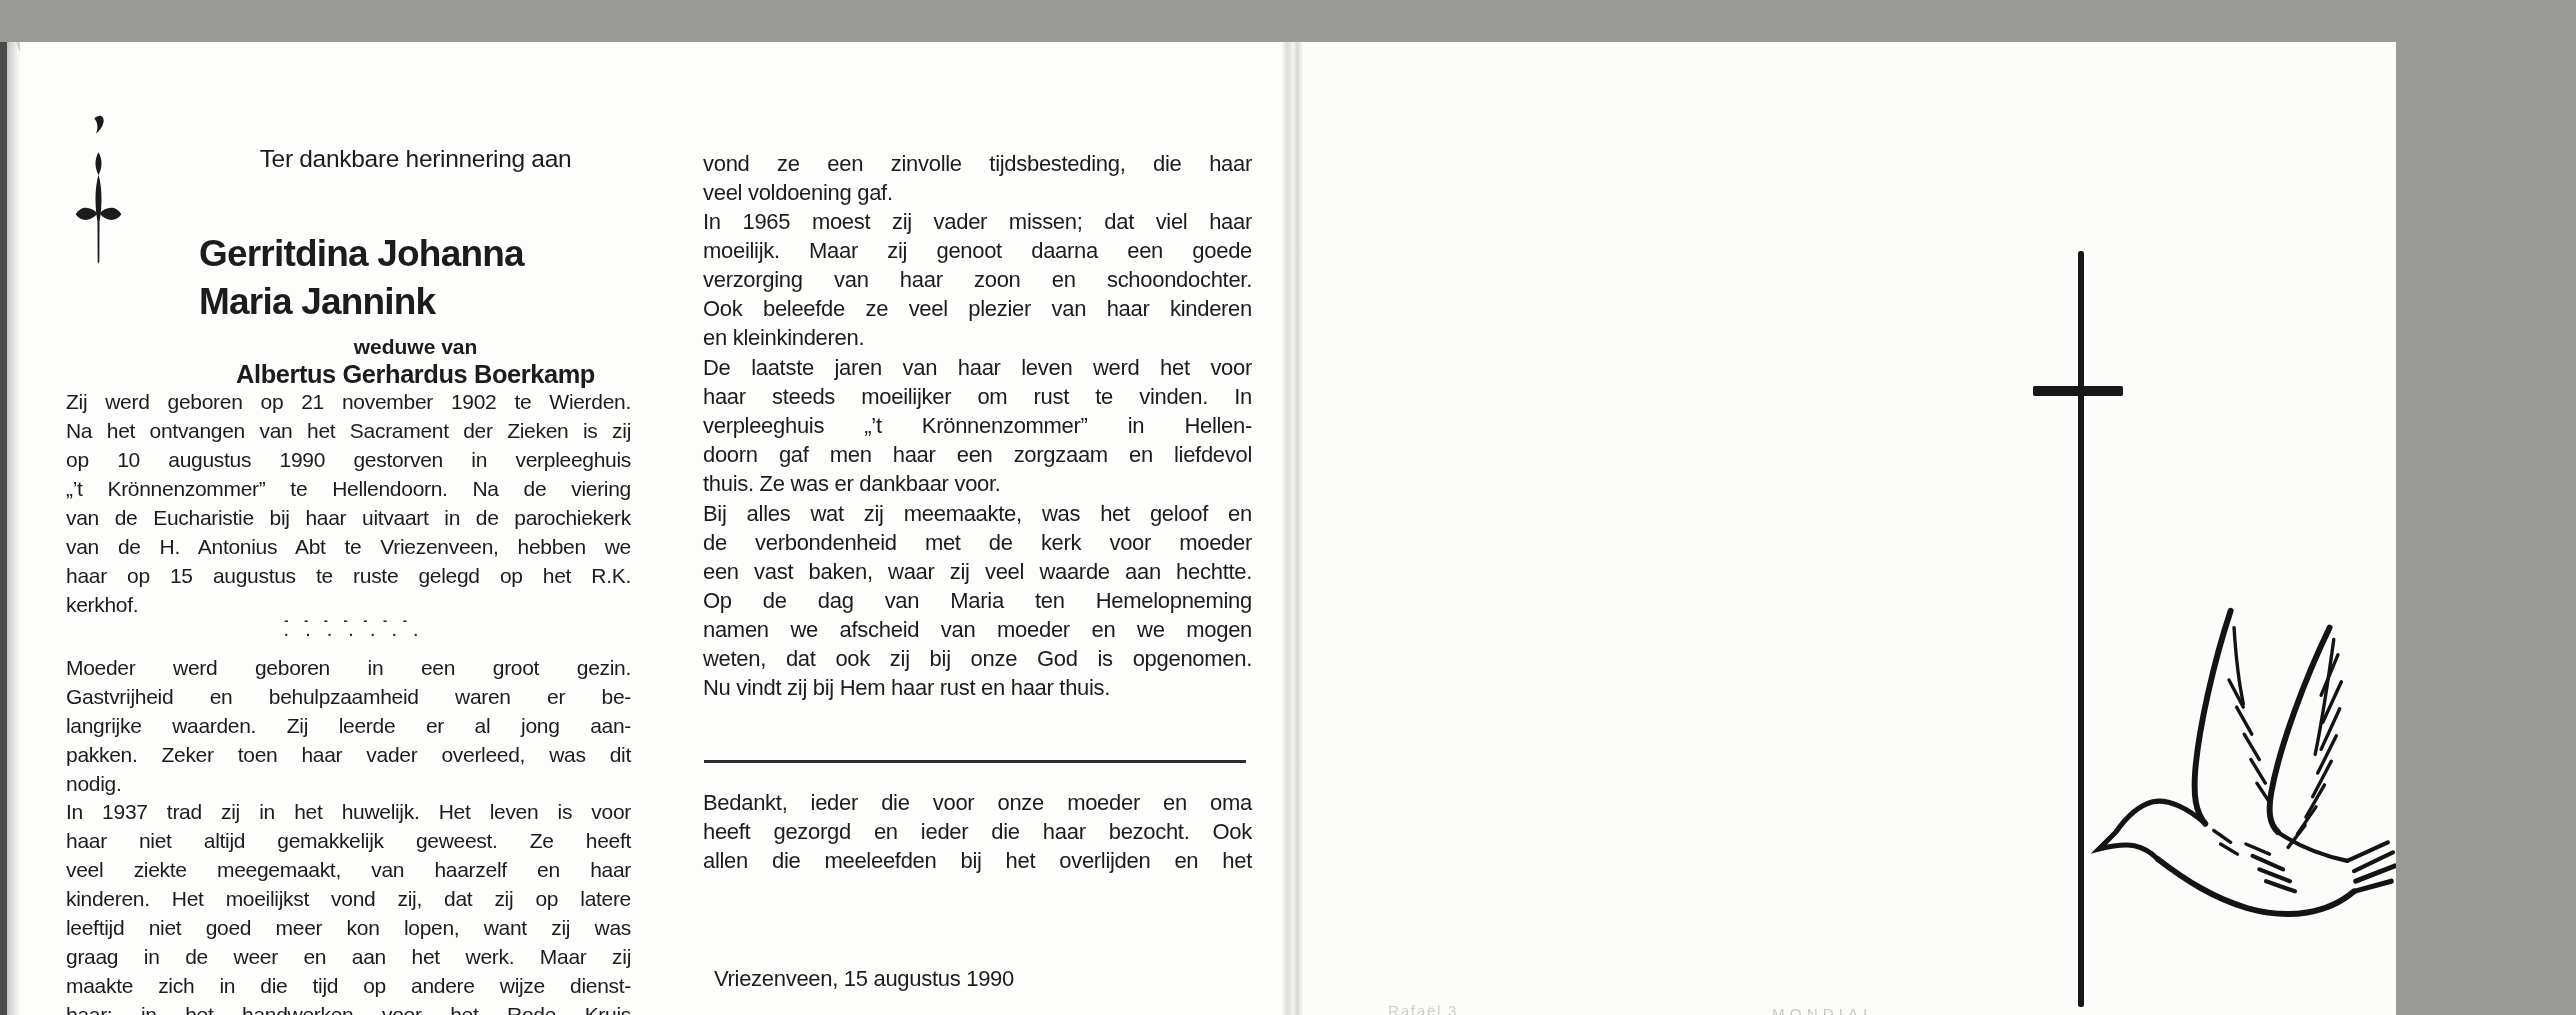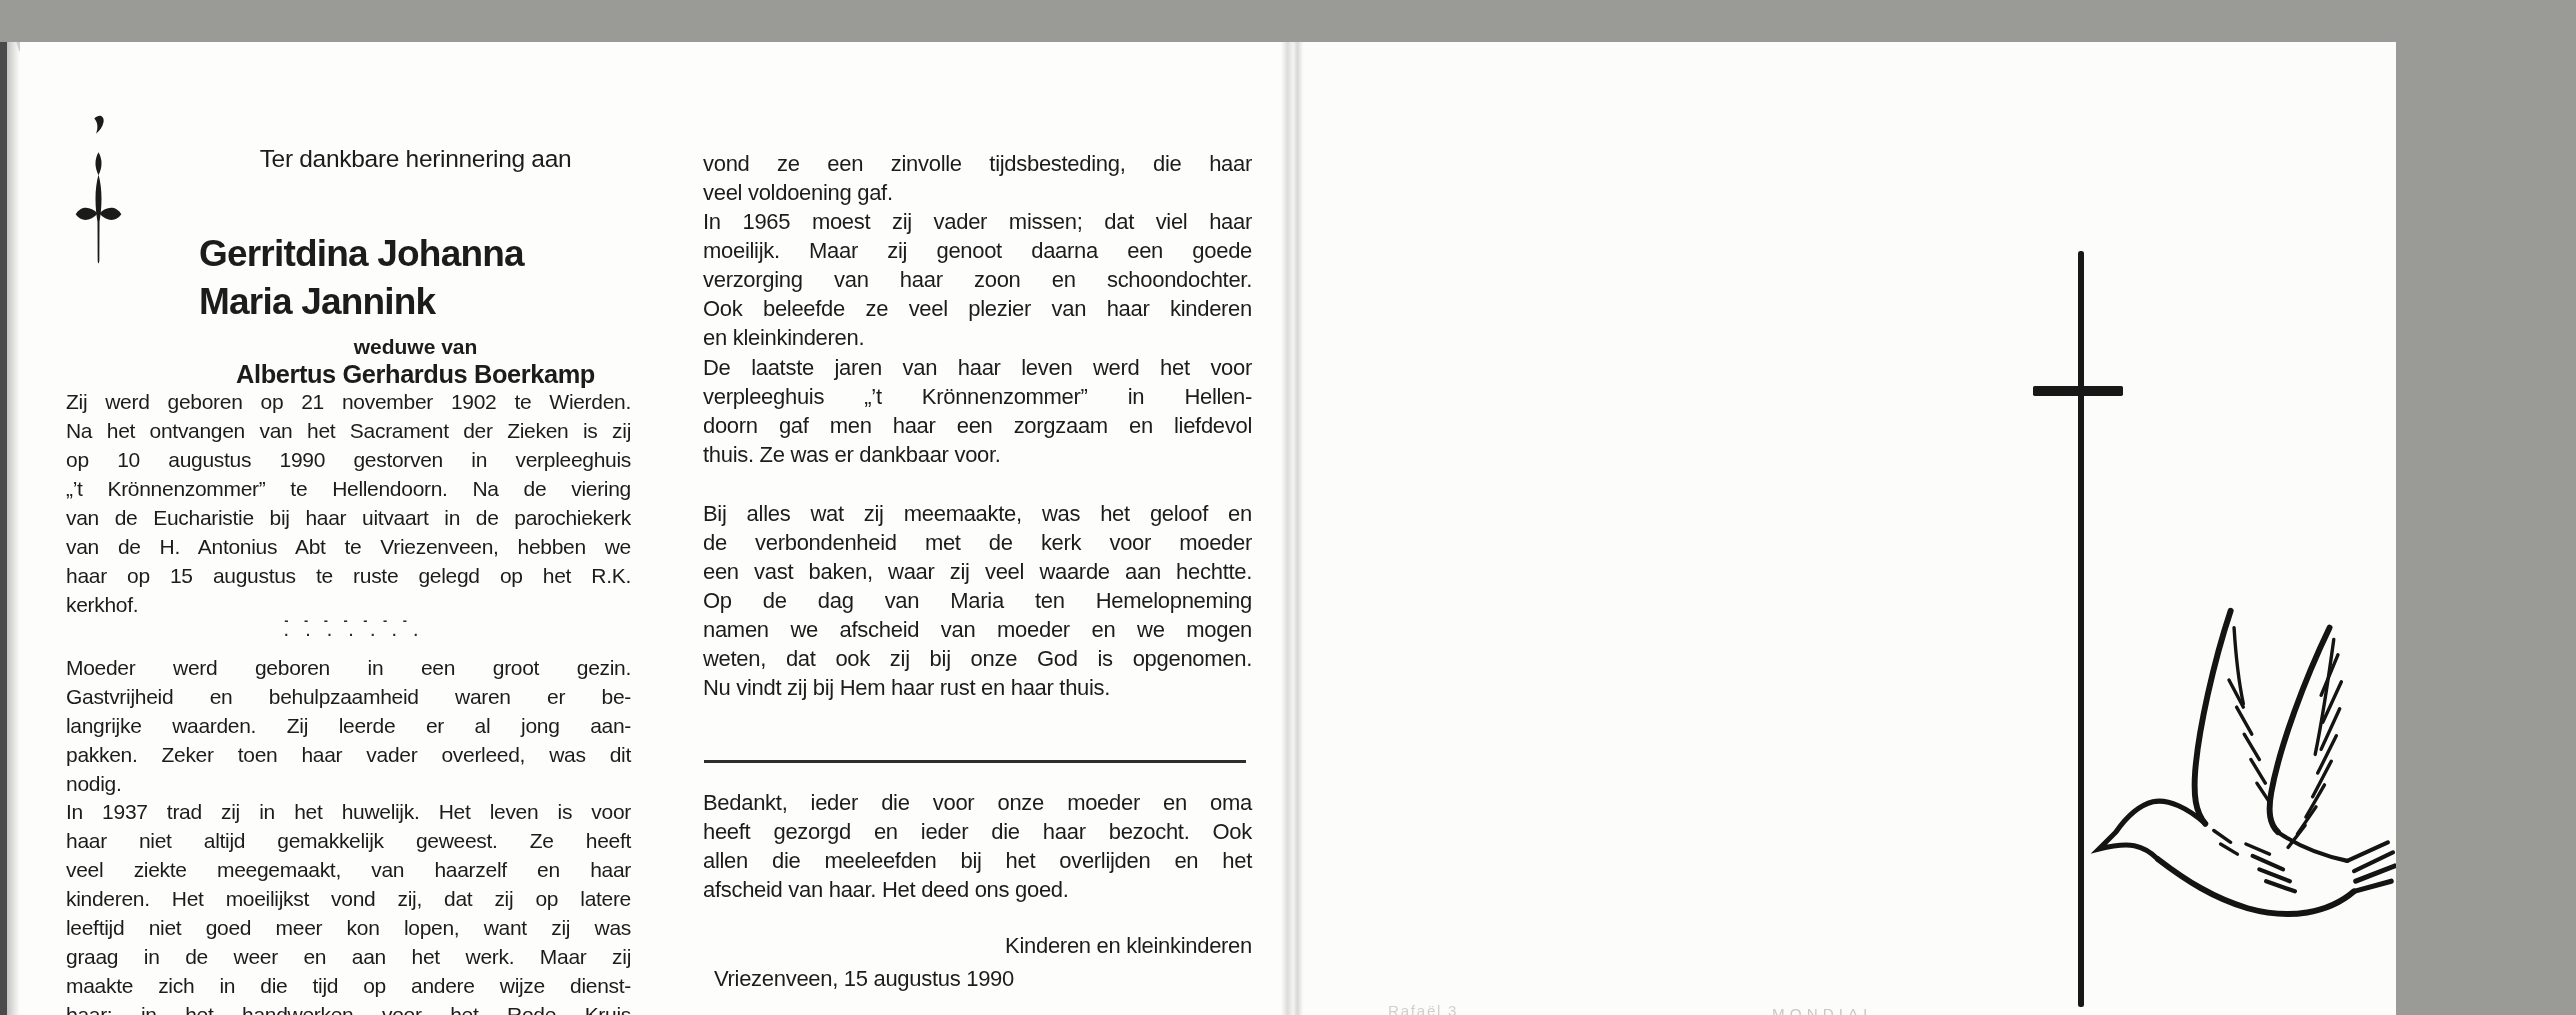--- a/index.html
+++ b/index.html
@@ -138,44 +138,43 @@
     </div>
   <div class="abs tblock c2 c2p2">
       <div class="tline">In 1965 moest zij vader missen; dat viel haar</div>
       <div class="tline">moeilijk. Maar zij genoot daarna een goede</div>
       <div class="tline">verzorging van haar zoon en schoondochter.</div>
       <div class="tline">Ook beleefde ze veel plezier van haar kinderen</div>
       <div class="tline end">en kleinkinderen.</div>
     </div>
   <div class="abs tblock c2 c2p3">
       <div class="tline">De laatste jaren van haar leven werd het voor</div>
+      <div class="tline">haar steeds moeilijker om rust te vinden. In</div>
       <div class="tline">verpleeghuis „’t Krönnenzommer” in Hellen-</div>
       <div class="tline">doorn gaf men haar een zorgzaam en liefdevol</div>
       <div class="tline end">thuis. Ze was er dankbaar voor.</div>
     </div>
   <div class="abs tblock c2 c2p4">
       <div class="tline">Bij alles wat zij meemaakte, was het geloof en</div>
       <div class="tline">de verbondenheid met de kerk voor moeder</div>
       <div class="tline">een vast baken, waar zij veel waarde aan hechtte.</div>
       <div class="tline">Op de dag van Maria ten Hemelopneming</div>
       <div class="tline">namen we afscheid van moeder en we mogen</div>
       <div class="tline">weten, dat ook zij bij onze God is opgenomen.</div>
       <div class="tline end">Nu vindt zij bij Hem haar rust en haar thuis.</div>
     </div>
 
   <div class="abs rule"></div>
 
   <div class="abs tblock c2 thanks">
       <div class="tline">Bedankt, ieder die voor onze moeder en oma</div>
       <div class="tline">heeft gezorgd en ieder die haar bezocht. Ook</div>
       <div class="tline">allen die meeleefden bij het overlijden en het</div>
-      <div class="tline end">afscheid van haar. Het deed ons goed.</div>
-    </div>
-
-  <div class="abs signature">Kinderen en kleinkinderen</div>
+    </div>
+
   <div class="abs place-date">Vriezenveen, 15 augustus 1990</div>
 
   <div class="abs printer-mark mark-left">Rafaël 3</div>
   <div class="abs printer-mark mark-right">MONDIAL</div>
 
   <div class="abs big-cross-v"></div>
   <div class="abs big-cross-h"></div>
 
   <svg class="abs dove" viewBox="0 0 368 385">
     <g fill="none" stroke="#141414" stroke-linecap="round">

